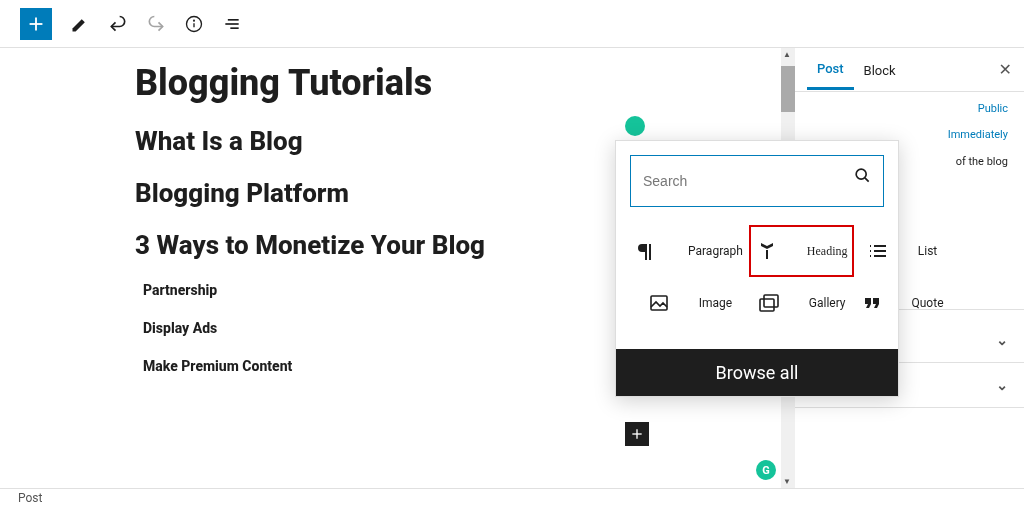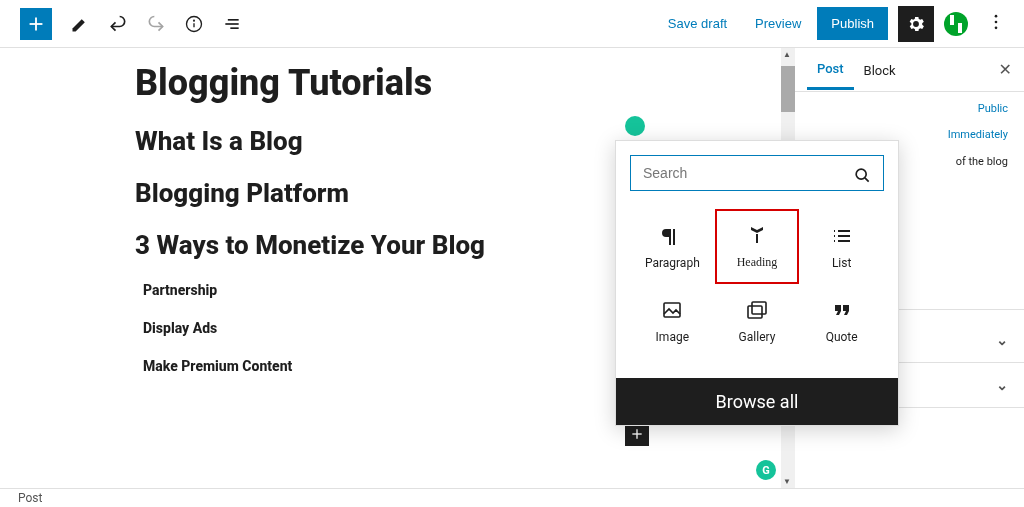--- a/index.html
+++ b/index.html
@@ -47,26 +47,26 @@
     .close-x { margin-left: auto; font-size: 16px; color: #555; cursor: pointer; }
     
     .panel { border-bottom: 1px solid #e0e0e0; }
     .panel-header { display: flex; align-items: center; justify-content: space-between; padding: 14px 16px; font-size: 13px; font-weight: 600; cursor: pointer; }
     .chev { font-size: 14px; color: #555; }
     .panel-body { padding: 4px 16px 14px; font-size: 11px; color: #1e1e1e; line-height: 2.4; }
     .panel-body .link { color: #007cba; }
     
     .inserter { position: absolute; top: 140px; left: 615px; width: 284px; background: white; box-shadow: 0 4px 20px rgba(0,0,0,0.18); border: 1px solid #ddd; z-index: 100; }
     .search-wrap { padding: 14px; }
-    .search-box { width: 100%; height: 36px; border: 1.5px solid #007cba; padding: 0 40px 0 12px; font-size: 14px; outline: none; background: #fff; }
+    .search-box { width: 100%; height: 52px; border: 1.5px solid #007cba; padding: 0 40px 0 12px; font-size: 14px; outline: none; background: #fff; }
     .search-box::placeholder { color: #777; }
     .search-icon-wrap { position: relative; }
     .search-icon-wrap .mag { position: absolute; right: 12px; top: 10px; }
     .grid { display: grid; grid-template-columns: repeat(3, 1fr); gap: 0; padding: 4px 14px 20px; }
-    .block-item { display: flex; flex-direction: column; align-items: center; justify-content: center; gap: 8px; padding: 12px 4px; cursor: pointer; font-size: 12px; color: #1e1e1e; border: 2px solid transparent; }
+    .block-item { display: flex; flex-direction: row; align-items: center; justify-content: center; gap: 28px; padding: 12px 4px; cursor: pointer; font-size: 12px; color: #1e1e1e; border: 2px solid transparent; }
     .block-item.highlight { border: 2px solid #d60000; font-family: Liberation Serif, serif; }
     .block-item svg { width: 24px; height: 24px; }
     .browse { background: #1e1e1e; color: white; text-align: center; padding: 13px; font-size: 18px; cursor: pointer; }
     
     .footer { position: absolute; bottom: 0; left: 0; height: 19px; width: 100%; border-top: 1px solid #e0e0e0; padding: 2px 18px; font-size: 12px; color: #555; background: white; }
   </style>
 </head>
 <body>
 
 <div class="toolbar">
@@ -99,40 +99,20 @@
           <circle cx="12" cy="12" r="9"></circle>
           <line x1="12" y1="11" x2="12" y2="16"></line>
           <circle cx="12" cy="8" r="0.5" fill="currentColor"></circle>
         </svg>
     </button>
     <button class="tb-btn">
       <svg viewBox="0 0 24 24" fill="none" stroke="currentColor" stroke-width="2">
           <line x1="7" y1="7" x2="20" y2="7"></line>
           <line x1="4" y1="12" x2="20" y2="12"></line>
           <line x1="10" y1="17" x2="20" y2="17"></line>
-        </svg>
-    </button>
-  </div>
-  <div class="toolbar-right">
-    <button class="link-btn">Save draft</button>
-    <button class="link-btn">Preview</button>
-    <button class="publish-btn">Publish</button>
-    <button class="settings-btn">
-      <svg viewBox="0 0 24 24" width="20" height="20" fill="white">
-          <path d="M19.4 13a7.5 7.5 0 0 0 .1-1 7.5 7.5 0 0 0-.1-1l2-1.6-2-3.4-2.4 1a7.3 7.3 0 0 0-1.7-1l-.4-2.5h-4l-.4 2.5a7.3 7.3 0 0 0-1.7 1l-2.4-1-2 3.4L6.5 11a7.5 7.5 0 0 0-.1 1 7.5 7.5 0 0 0 .1 1l-2 1.6 2 3.4 2.4-1a7.3 7.3 0 0 0 1.7 1l.4 2.5h4l.4-2.5a7.3 7.3 0 0 0 1.7-1l2.4 1 2-3.4Zm-7.4 2.5A3.5 3.5 0 1 1 15.5 12 3.5 3.5 0 0 1 12 15.5Z"></path>
-        </svg>
-    </button>
-    <button class="jetpack-btn">
-        <span class="jetpack-circle"></span>
-      </button>
-    <button class="more-btn">
-      <svg viewBox="0 0 24 24" width="20" height="20" fill="currentColor">
-          <circle cx="12" cy="5" r="1.6"></circle>
-          <circle cx="12" cy="12" r="1.6"></circle>
-          <circle cx="12" cy="19" r="1.6"></circle>
         </svg>
     </button>
   </div>
 </div>
 
 <div class="main">
   <div class="editor">
     <div class="h1">Blogging Tutorials</div>
     <div class="h2">What Is a Blog</div>
     <div class="h2">Blogging Platform</div>

